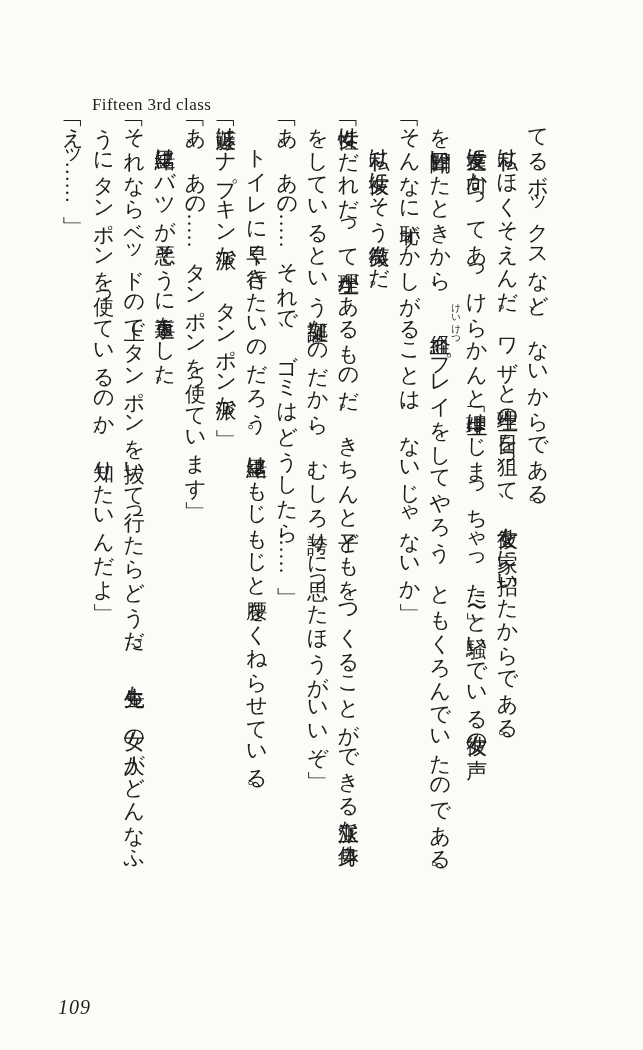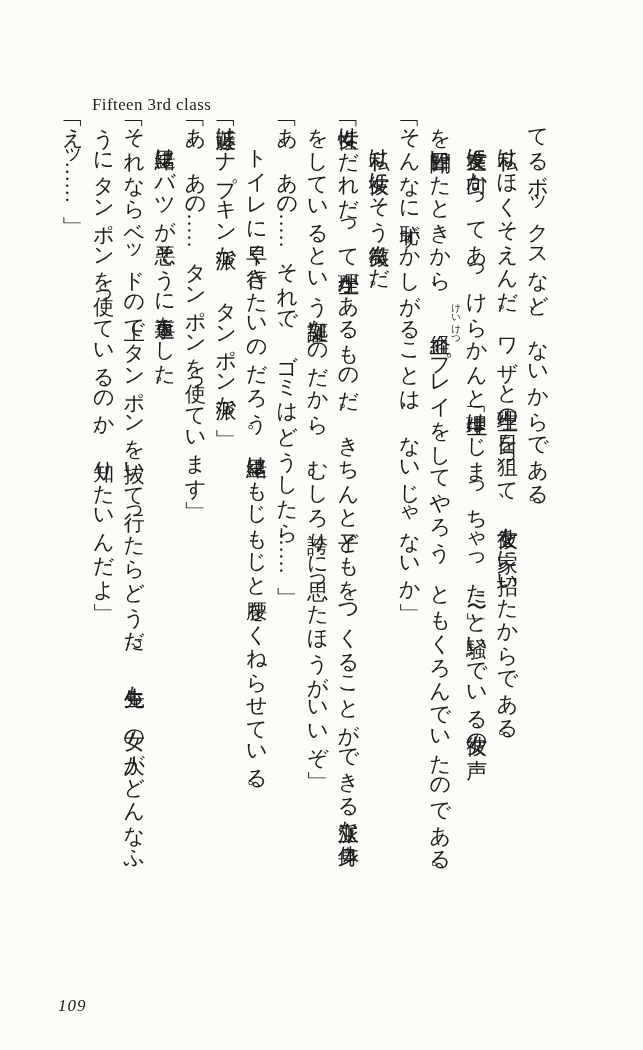--- a/index.html
+++ b/index.html
@@ -49,21 +49,21 @@
   }
   rt {
     font-size: 9.5px;
     letter-spacing: 0;
     color: var(--ink, #1d1d1d);
   }
   .page-number {
     position: absolute;
     left: 58px;
     top: 996px;
-    font-size: 17px;
+    font-size: 20px;
     font-style: italic;
     color: var(--ink, #2b2b2b);
     letter-spacing: 1px;
   }
 </style>
 </head>
 <body>
 
 <div class="page">
   <div class="running-header">Fifteen 3rd class</div>

